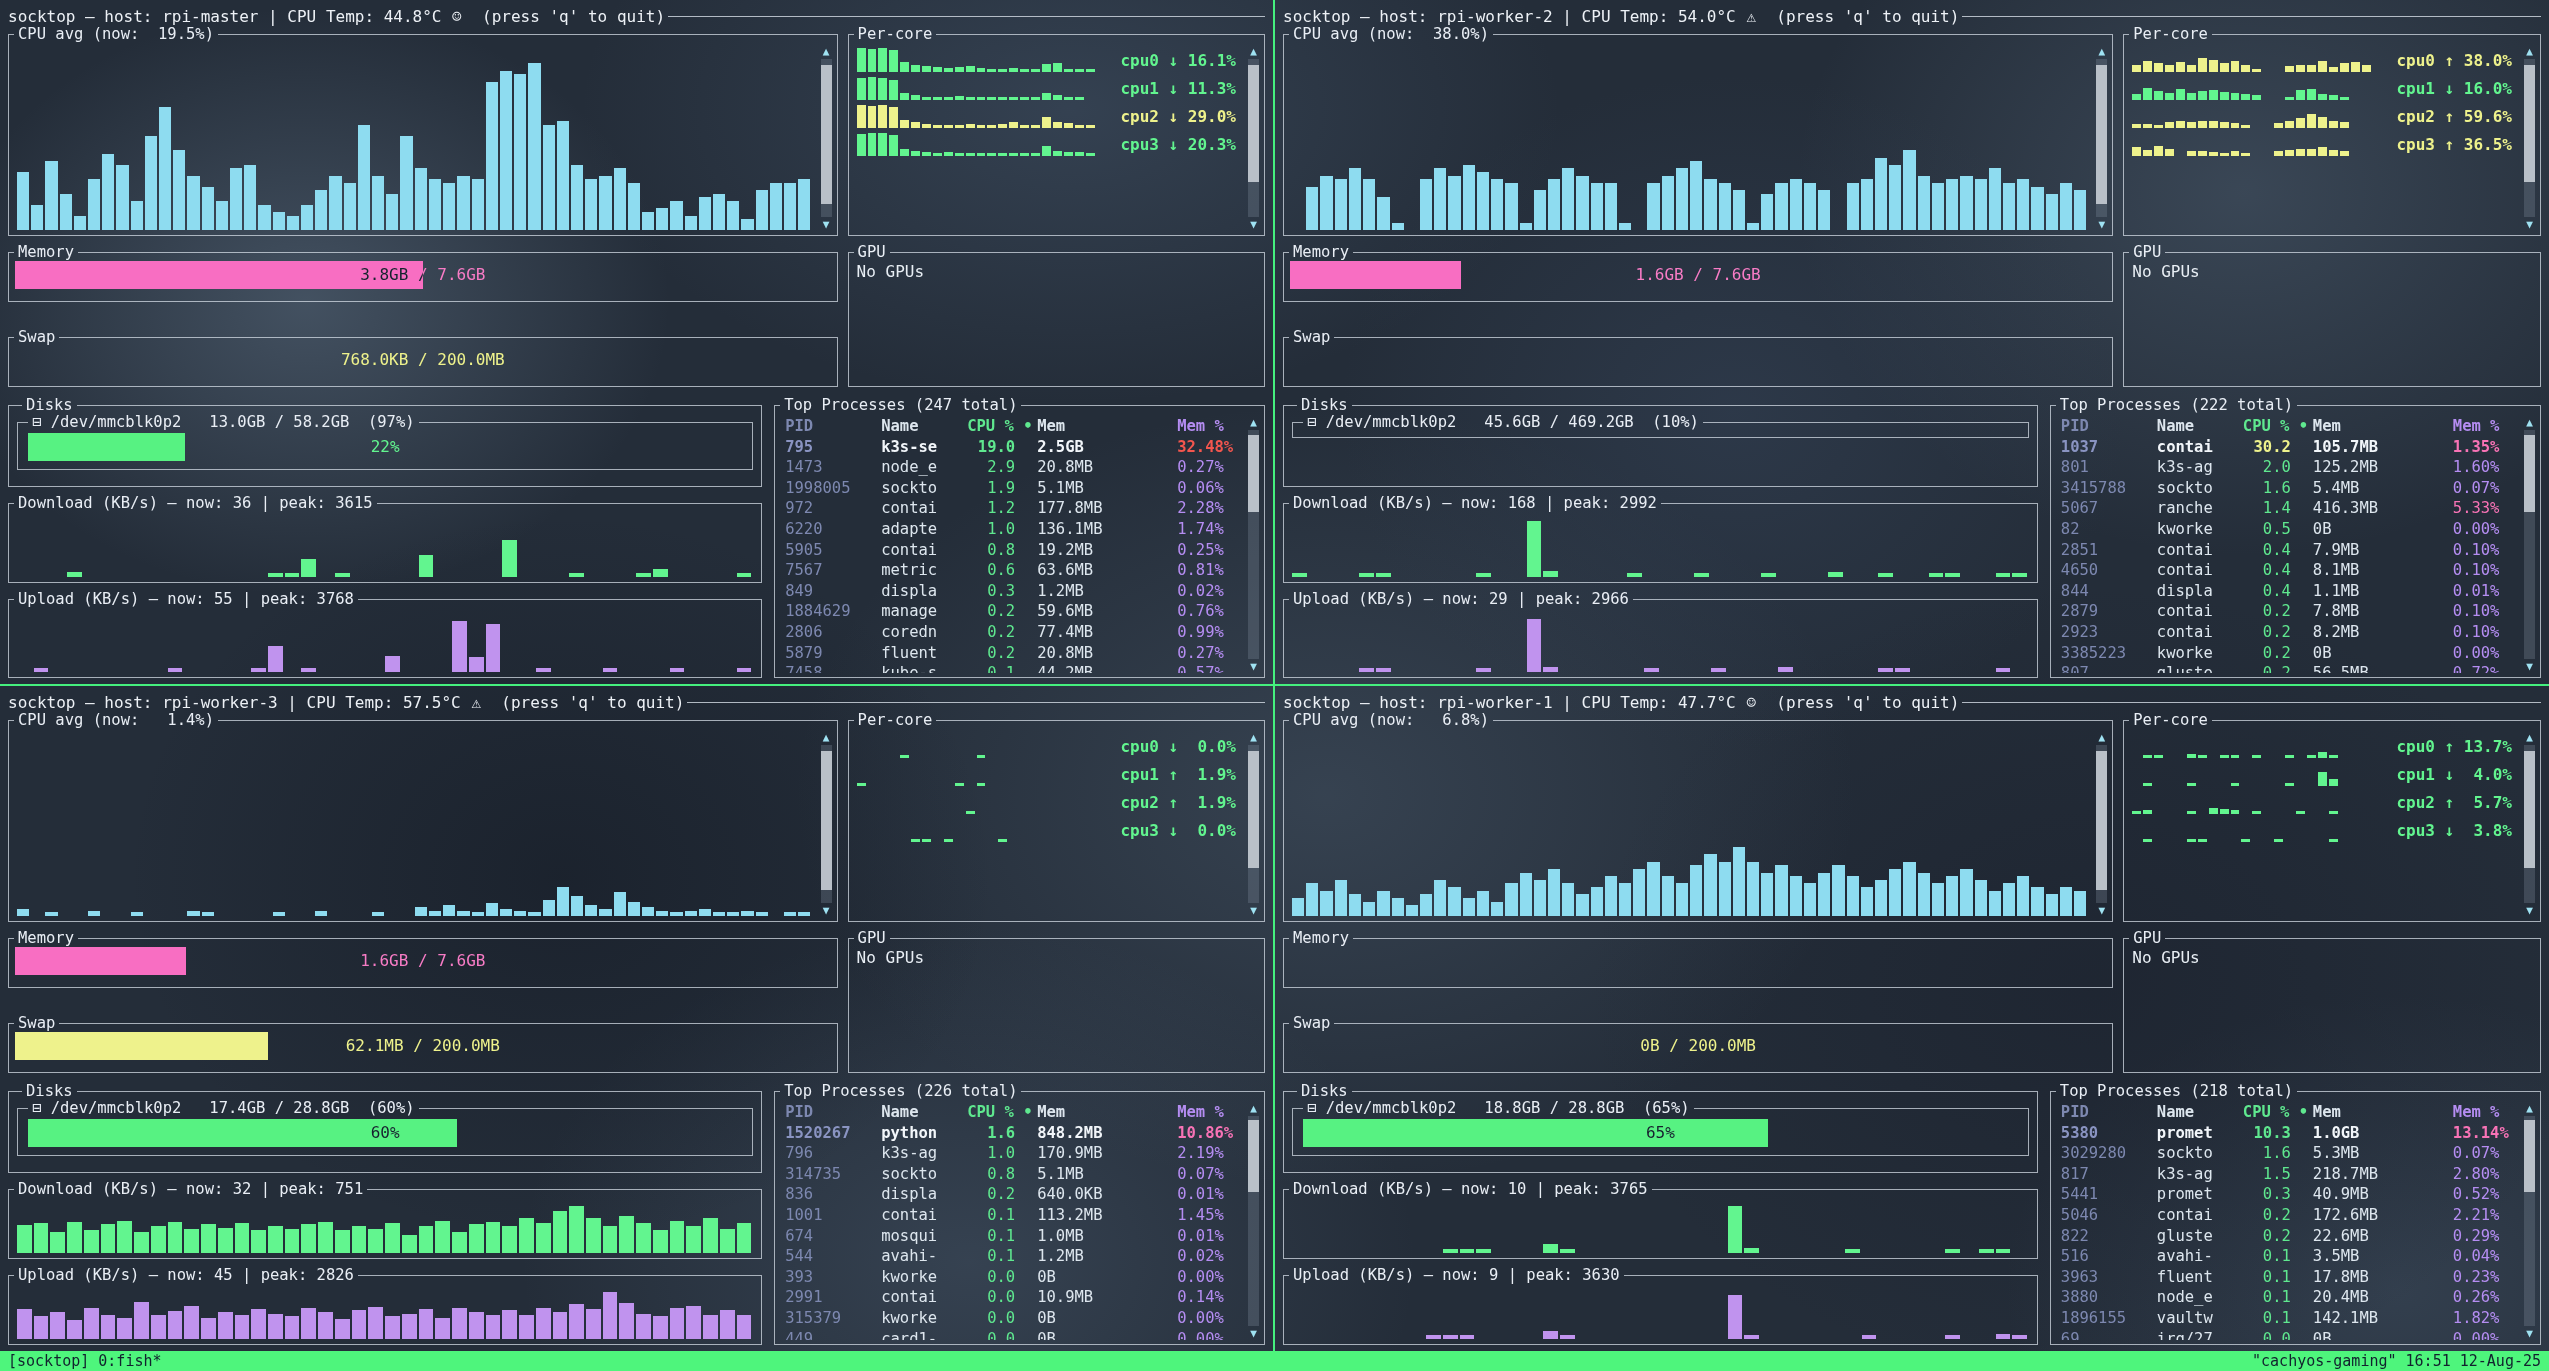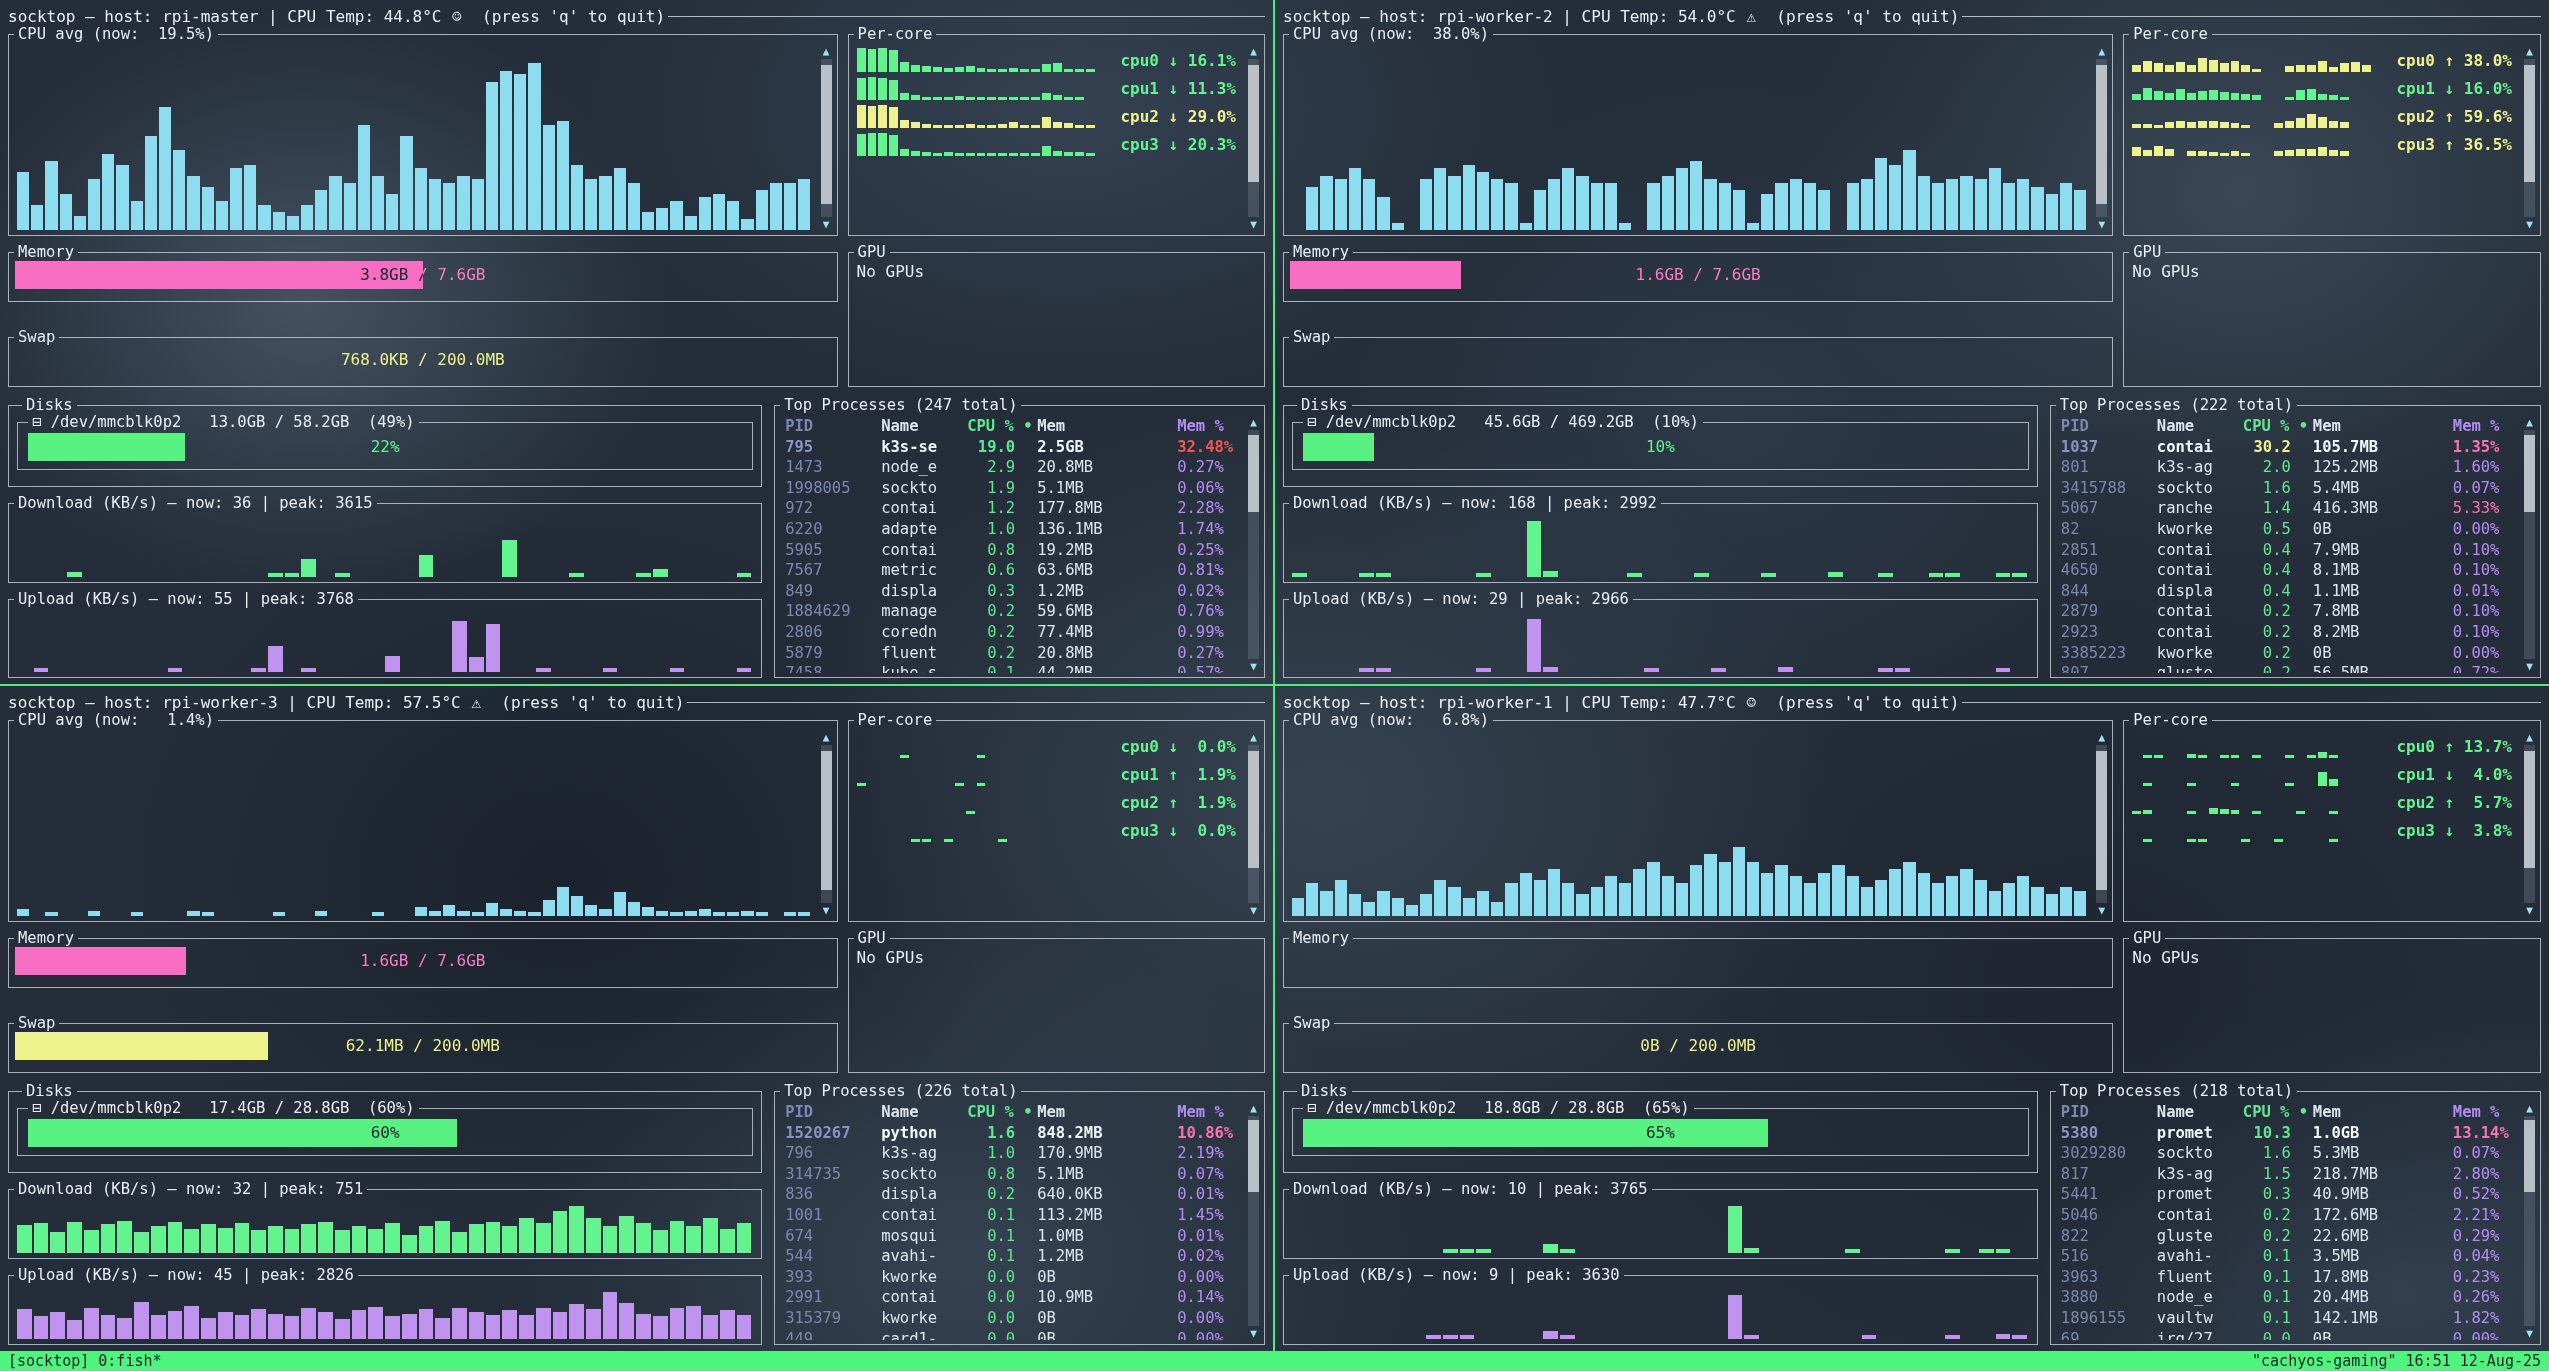--- a/index.html
+++ b/index.html
@@ -326,21 +326,21 @@
         <legend>GPU</legend>
         <div class="gpu-text">No GPUs</div>
       </fieldset>
     </div>
 
     <div class="row-bot">
       <div class="bot-left">
         <fieldset class="box-disks">
           <legend>Disks</legend>
           <fieldset class="disk-inner">
-            <legend><span class="disk-icon">⊟</span><span> /dev/mmcblk0p2   13.0GB / 58.2GB  (49%)</span></legend>
+            <legend><span class="disk-icon">⊟</span><span> /dev/mmcblk0p2   13.0GB / 58.2GB  (97%)</span></legend>
             <div class="gauge g-disk" style="--pct: 22%;">
               <div class="gauge-fill"></div>
               <div class="gauge-text base">22%</div>
               <div class="gauge-text dark">22%</div>
             </div>
           </fieldset>
         </fieldset>
         <fieldset class="box-net">
           <legend>Download (KB/s) — now: 36 | peak: 3615</legend>
           <div class="chart">
@@ -697,25 +697,20 @@
         <div class="gpu-text">No GPUs</div>
       </fieldset>
     </div>
 
     <div class="row-bot">
       <div class="bot-left">
         <fieldset class="box-disks">
           <legend>Disks</legend>
           <fieldset class="disk-inner">
             <legend><span class="disk-icon">⊟</span><span> /dev/mmcblk0p2   45.6GB / 469.2GB  (10%)</span></legend>
-            <div class="gauge g-disk" style="--pct: 10%;">
-              <div class="gauge-fill"></div>
-              <div class="gauge-text base">10%</div>
-              <div class="gauge-text dark">10%</div>
-            </div>
           </fieldset>
         </fieldset>
         <fieldset class="box-net">
           <legend>Download (KB/s) — now: 168 | peak: 2992</legend>
           <div class="chart">
                 <div class="bar" style="background: rgb(98, 245, 143); height: 3%; min-height: 4px;"></div>
                 <div class="bar" style="background: rgb(98, 245, 143); height: 0%;"></div>
                 <div class="bar" style="background: rgb(98, 245, 143); height: 0%;"></div>
                 <div class="bar" style="background: rgb(98, 245, 143); height: 0%;"></div>
                 <div class="bar" style="background: rgb(98, 245, 143); height: 5%; min-height: 4px;"></div>

